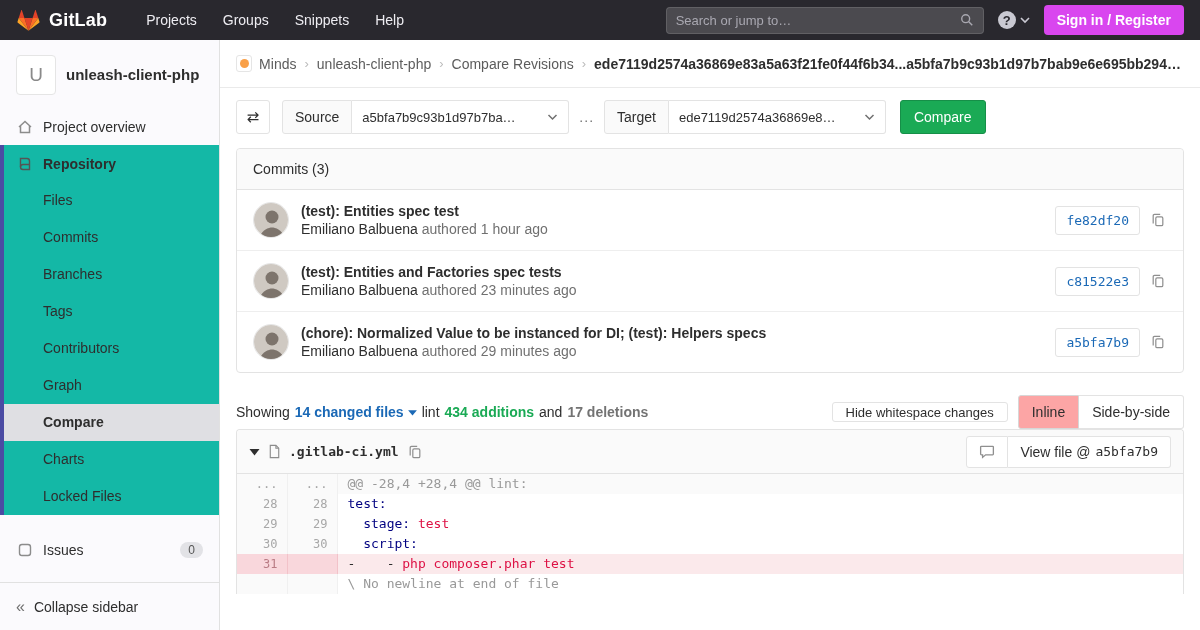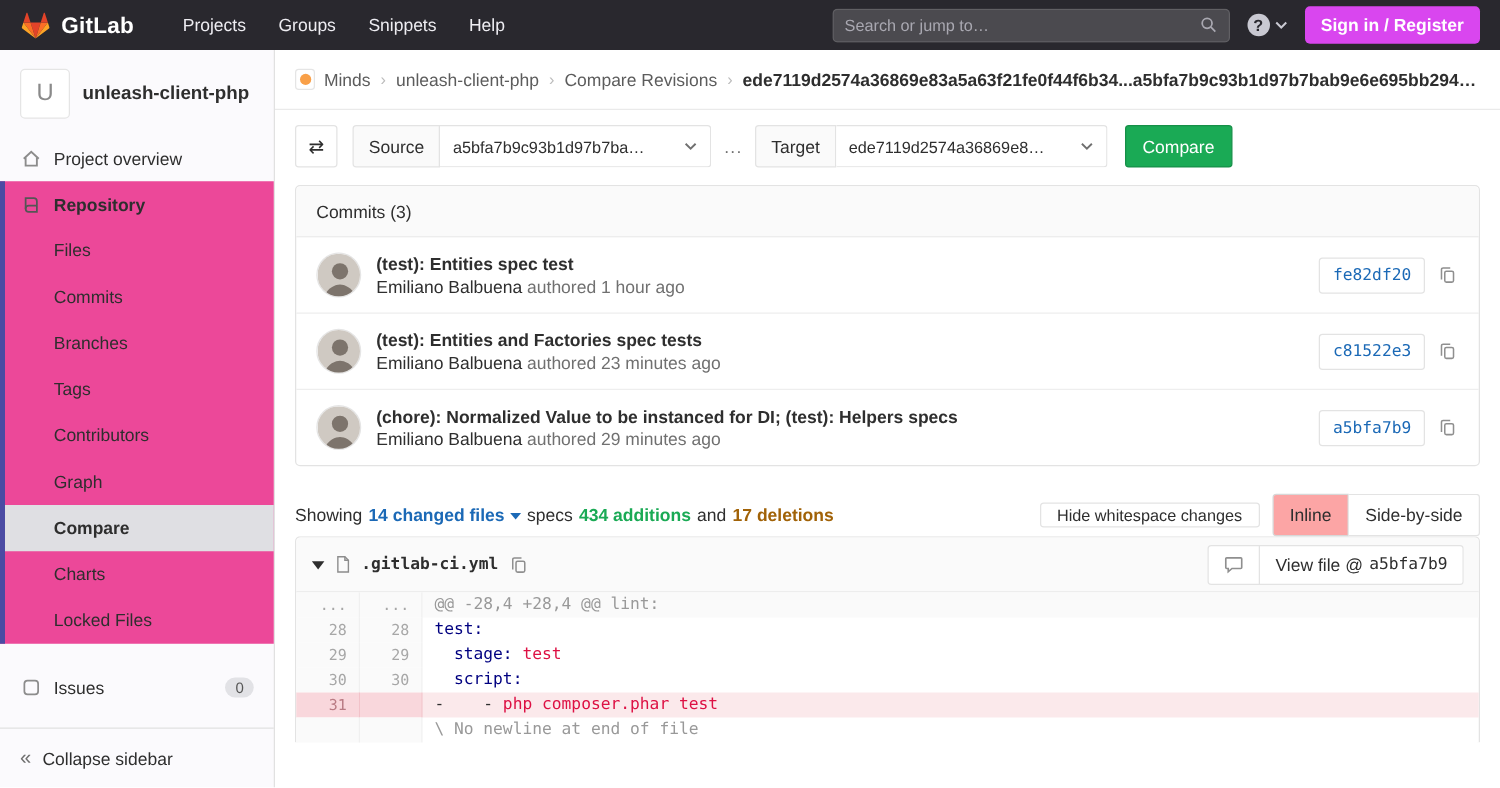--- a/index.html
+++ b/index.html
@@ -24,21 +24,21 @@
   
   .layout { flex:1; display:flex; min-height:0; }
 
   
   .sidebar { width:220px; flex:0 0 220px; background:#fbfafd; border-right:1px solid #e1e1e1; display:flex; flex-direction:column; }
   .project-context { display:flex; align-items:center; gap:10px; padding:15px 16px 13px; cursor:pointer; }
   .project-avatar { width:40px; height:40px; border:1px solid #e5e5e5; border-radius:4px; background:#fff; color:#8a8a8a; font-size:19px; display:flex; align-items:center; justify-content:center; flex:0 0 40px; }
   .project-name { font-weight:bold; font-size:15px; color:#2e2e2e; line-height:1.1; }
   .side-item { height:37px; display:flex; align-items:center; gap:9px; padding:0 16px; font-size:14px; color:#2e2e2e; cursor:pointer; }
   .side-item .sicon { width:18px; display:flex; justify-content:center; flex:0 0 18px; }
-  .repo-section { border-left:4px solid #4b4ba3; background:#ec4899; }
+  .repo-section { border-left:4px solid #4b4ba3; background:#14b8a6; }
   .repo-section .side-item { padding-left:12px; }
   .repo-section .side-item .repo-label { font-weight:bold; }
   .sub-item { height:37px; line-height:37px; padding-left:39px; font-size:14px; color:#2e2e2e; cursor:pointer; }
   .sub-item.active { background:#dfdfe3; font-weight:bold; }
   .issues-item { margin-top:16px; }
   .count-badge { margin-left:auto; background:#e2e2e6; color:#555; border-radius:9px; font-size:12px; padding:1px 8px; }
   .collapse-btn { margin-top:auto; height:48px; border-top:1px solid #e1e1e1; display:flex; align-items:center; gap:9px; padding:0 16px; color:#2e2e2e; cursor:pointer; }
   .collapse-chevrons { color:#707070; font-size:16px; }
 
   
@@ -74,21 +74,21 @@
   .commit-author { color:#2e2e2e; text-decoration:none; cursor:pointer; }
   .commit-right { margin-left:auto; display:flex; align-items:center; gap:9px; }
   .sha-badge { border:1px solid #e3e3e3; border-radius:3px; padding:6px 10px; font-family:"DejaVu Sans Mono",monospace; font-size:13px; color:#1b69b6; cursor:pointer; }
   .icon-btn { background:none; border:none; cursor:pointer; display:flex; align-items:center; padding:2px; }
 
   
   .summary-bar { margin-top:22px; display:flex; align-items:center; }
   .summary-text { display:flex; align-items:center; gap:5px; font-size:14px; color:#2e2e2e; flex-wrap:nowrap; }
   .files-link { color:#1b69b6; font-weight:bold; text-decoration:none; cursor:pointer; display:inline-flex; align-items:center; gap:4px; }
   .add-count { color:#1aaa55; font-weight:bold; }
-  .del-count { color:#a16207; font-weight:bold; }
+  .del-count { color:#737373; font-weight:bold; }
   .summary-actions { margin-left:auto; display:flex; align-items:center; }
   .ws-btn { height:20px; padding:0 13px; font-size:13px; }
   .seg-group { display:flex; margin-left:10px; }
   .seg-btn { height:34px; padding:0 13px; font-size:14px; background:#fff; border:1px solid #e3e3e3; color:#2e2e2e; cursor:pointer; font-family:"Liberation Sans",sans-serif; }
   .seg-btn.first { border-radius:3px 0 0 3px; }
   .seg-btn.last { border-radius:0 3px 3px 0; border-left:none; }
   .seg-btn.active { background:#fca5a5; border-color:#d7d7d7; }
 
   
   .diff-panel { border:1px solid #e3e3e3; border-radius:4px 4px 0 0; border-bottom:none; }
@@ -334,21 +334,21 @@
 
         <div class="summary-bar">
           <div class="summary-text">
             <span>Showing</span>
             <a class="files-link">
               <span>14 changed files</span>
               <svg width="9" height="7" viewBox="0 0 10 8">
                   <path d="M0 1.5h10L5 7.5z" fill="#1b69b6"></path>
                 </svg>
             </a>
-            <span>specs</span>
+            <span>lint</span>
             <span class="add-count">434 additions</span>
             <span>and</span>
             <span class="del-count">17 deletions</span>
           </div>
           <div class="summary-actions">
             <button class="btn ws-btn">Hide whitespace changes</button>
             <div class="seg-group">
               <button class="seg-btn first active">Inline</button>
               <button class="seg-btn last">Side-by-side</button>
             </div>

